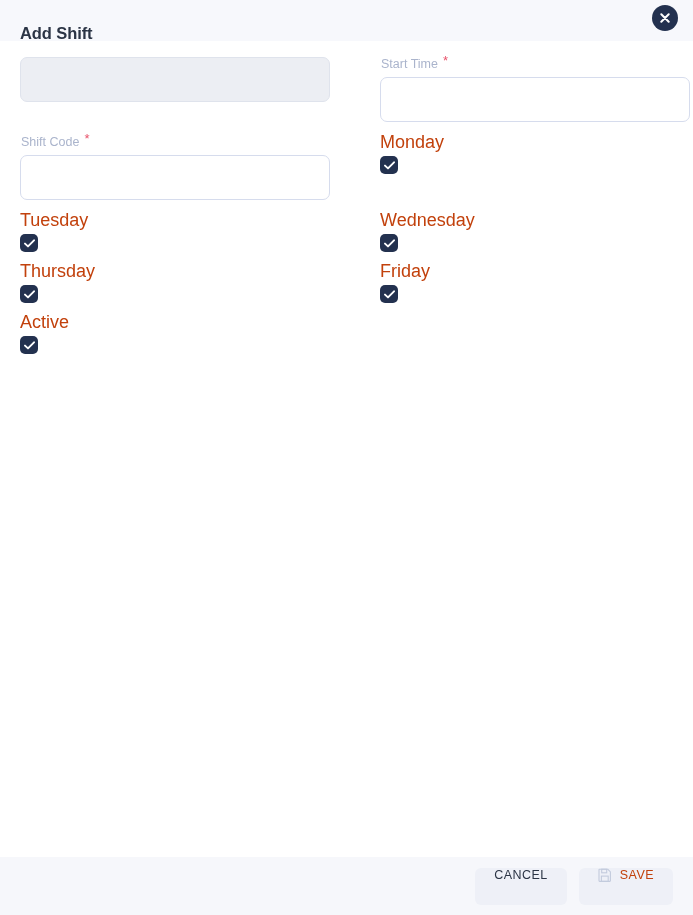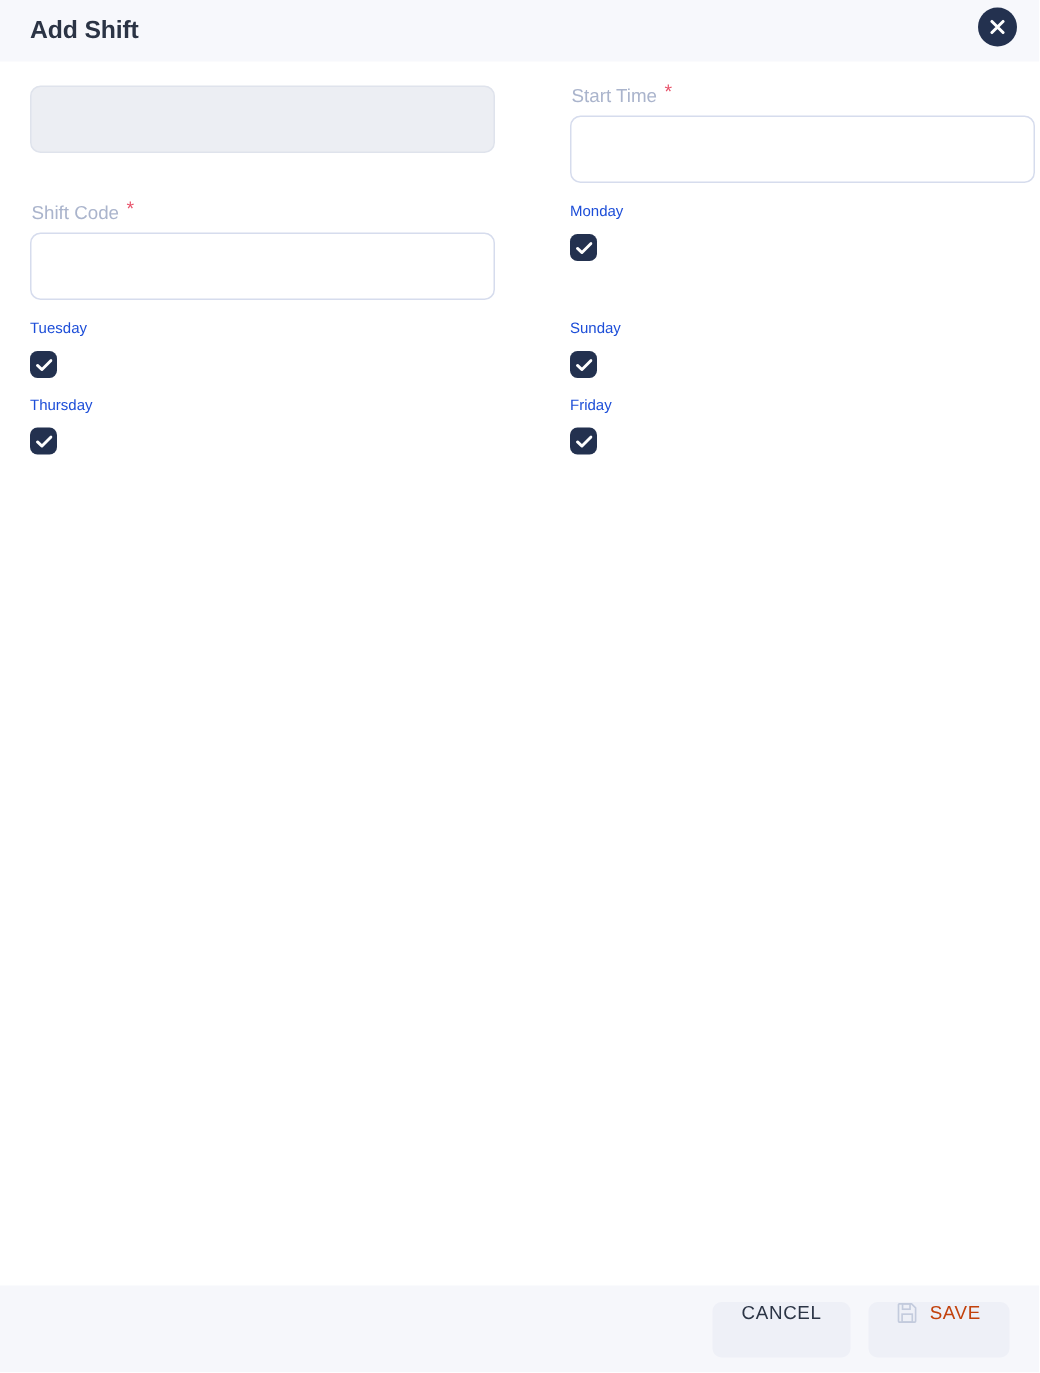--- a/index.html
+++ b/index.html
@@ -22,21 +22,21 @@
     flex-direction: column;
   }
 
   
   .dialog-header {
     position: relative;
     height: 41px;
     flex: 0 0 41px;
     background: #f7f8fc;
     display: flex;
-    align-items: flex-start;
+    align-items: flex-end;
     padding: 12px 14px 0 20px;
   }
   .dialog-title {
     font-size: 16.5px;
     font-weight: bold;
     color: #2b3445;
     letter-spacing: -0.1px;
     line-height: 1;
   }
   .close-button {
@@ -111,22 +111,22 @@
     background: #eceef3;
     border-color: #dfe3ec;
   }
 
   
   .check-field {
     margin-bottom: 12px;
   }
   .check-label {
     display: block;
-    font-size: 10px;
-    color: #1d4ed8;
+    font-size: 18px;
+    color: #c2410c;
     line-height: 14px;
     margin-bottom: 7px;
     white-space: nowrap;
   }
   .checkbox {
     width: 18px;
     height: 18px;
     border-radius: 5px;
     border: none;
     background: #c3ccdf;
@@ -230,21 +230,21 @@
         <button class="checkbox checked">
           <span>
             <svg width="11" height="9" viewBox="0 0 11 9" aria-hidden="true">
               <path d="M1 4.6 L4 7.4 L10 1.3" fill="none" stroke="#ffffff" stroke-width="1.9" stroke-linecap="round" stroke-linejoin="round"></path>
             </svg>
           </span>
         </button>
       </div>
 
       <div class="check-field">
-        <span class="check-label">Sunday</span>
+        <span class="check-label">Wednesday</span>
         <button class="checkbox checked">
           <span>
             <svg width="11" height="9" viewBox="0 0 11 9" aria-hidden="true">
               <path d="M1 4.6 L4 7.4 L10 1.3" fill="none" stroke="#ffffff" stroke-width="1.9" stroke-linecap="round" stroke-linejoin="round"></path>
             </svg>
           </span>
         </button>
       </div>
 
       <div class="check-field">
@@ -264,20 +264,30 @@
           <span>
             <svg width="11" height="9" viewBox="0 0 11 9" aria-hidden="true">
               <path d="M1 4.6 L4 7.4 L10 1.3" fill="none" stroke="#ffffff" stroke-width="1.9" stroke-linecap="round" stroke-linejoin="round"></path>
             </svg>
           </span>
         </button>
       </div>
 
 
 
+      <div class="check-field">
+        <span class="check-label">Active</span>
+        <button class="checkbox checked">
+          <span>
+            <svg width="11" height="9" viewBox="0 0 11 9" aria-hidden="true">
+              <path d="M1 4.6 L4 7.4 L10 1.3" fill="none" stroke="#ffffff" stroke-width="1.9" stroke-linecap="round" stroke-linejoin="round"></path>
+            </svg>
+          </span>
+        </button>
+      </div>
 
     </div>
   </div>
 
   <div class="dialog-footer">
     <button class="btn btn-cancel">
       <span>CANCEL</span>
     </button>
     <button class="btn btn-save" disabled="">
       <span>

